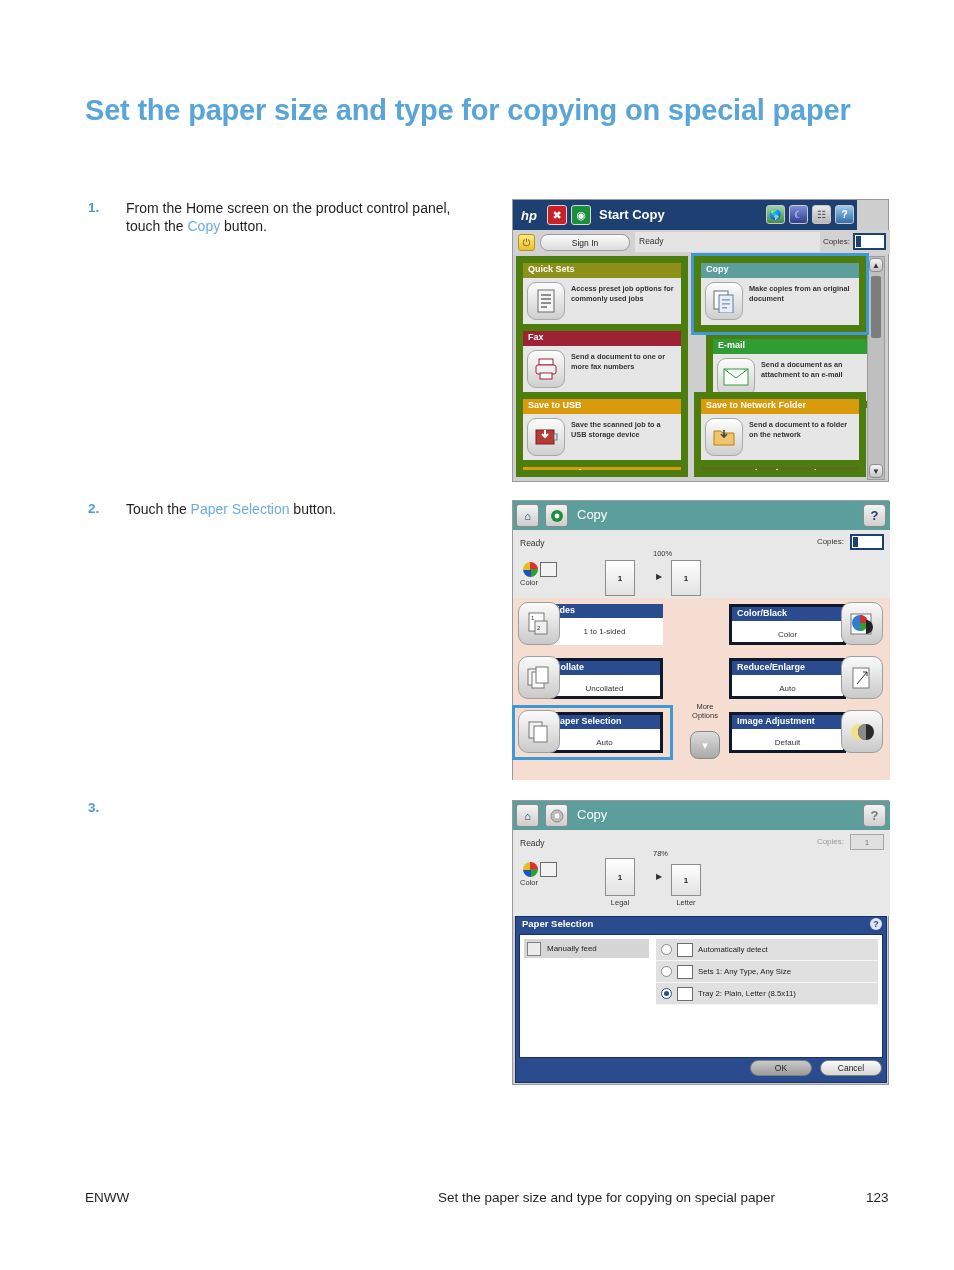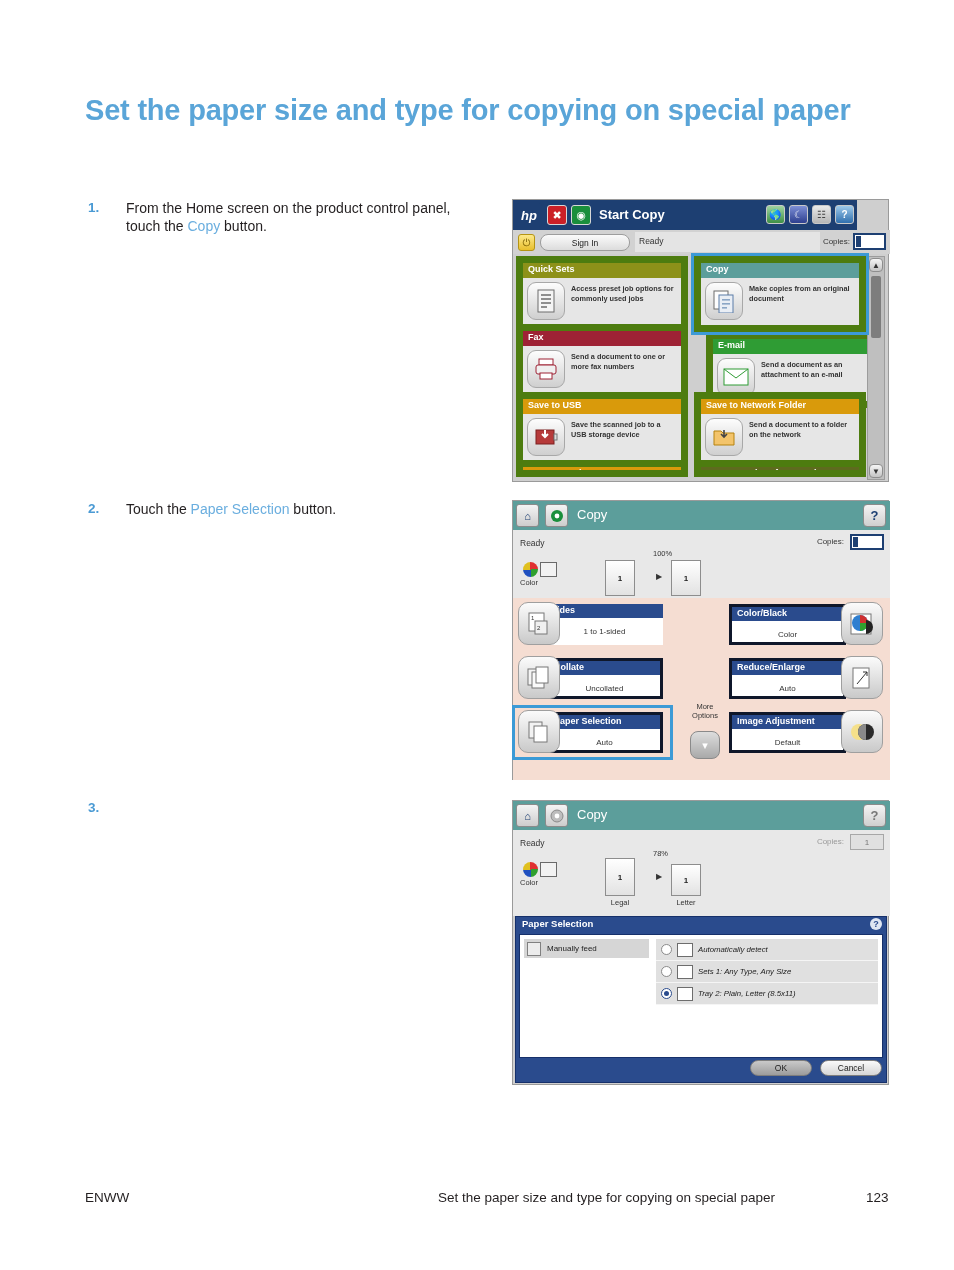--- a/index.html
+++ b/index.html
@@ -143,21 +143,21 @@
       display:flex;align-items:center;}
   .mf-cb{width:14px;height:14px;background:#ececec;border:1px solid #808080;margin:0 6px 0 3px;box-sizing:border-box;}
   .mf-lbl{font-size:8px;color:#222;}
   .radio-list{position:absolute;left:136px;top:4px;width:222px;}
   .ritem{height:21px;background:#e0e0e0;border-bottom:1px solid #f5f5f5;display:flex;align-items:center;}
   .radio{width:11px;height:11px;border-radius:50%;background:#fff;border:1px solid #8b8b8b;
          margin:0 5px 0 5px;box-sizing:border-box;position:relative;flex:none;}
   .radio.on{border-color:#2a4b8d;}
   .radio.on::after{content:"";position:absolute;left:2px;top:2px;width:5px;height:5px;border-radius:50%;background:#2a4b8d;}
   .ric{width:14px;height:12px;border:1px solid #6d6d6d;background:#fff;margin-right:5px;flex:none;}
-  .rlbl{font-size:7.8px;color:#222;font-style:italic;}
+  .rlbl{font-size:7.8px;color:#222;}
   .dlg-ft{position:absolute;left:0;bottom:2px;width:372px;height:22px;}
   .dbtn{position:absolute;top:2px;width:62px;height:16px;border-radius:8px;
         border:1px solid #7d7d7d;box-sizing:border-box;font-size:8.5px;color:#222;
         display:flex;align-items:center;justify-content:center;}
   .dbtn-ok{right:76px;background:linear-gradient(#c9c9c9,#9c9c9c);}
   .dbtn-cancel{right:6px;background:linear-gradient(#fafafa,#d6d6d6);}
   svg{display:block;}
 </style>
 </head>
 <body>

